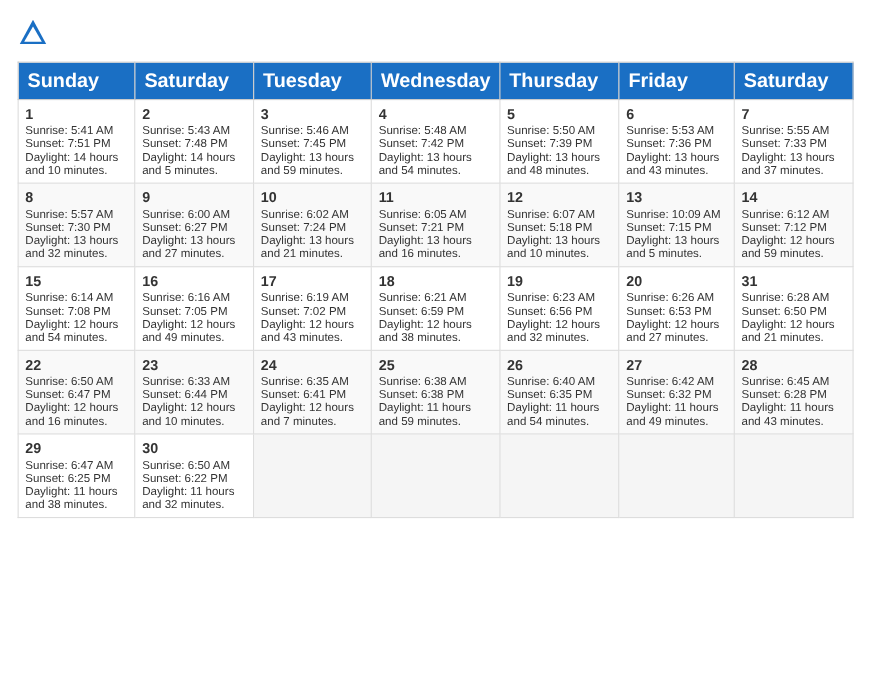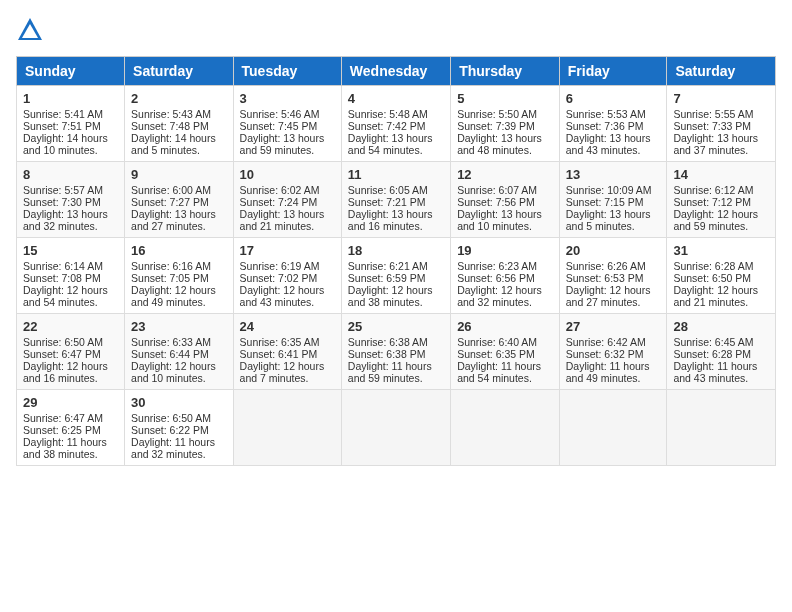--- a/index.html
+++ b/index.html
@@ -52,21 +52,21 @@
       font-size: 16px;
       color: #555;
     }
     .calendar {
       width: 100%;
       border-collapse: collapse;
     }
     .calendar th {
       background-color: #1a6fc4;
       color: #fff;
-      font-size: 14px;
+      font-size: 18px;
       font-weight: bold;
       padding: 6px 8px;
       text-align: left;
       border: 1px solid #ccc;
     }
     .calendar td {
       border: 1px solid #ddd;
       vertical-align: top;
       padding: 5px 6px;
       font-size: 10.5px;
@@ -125,24 +125,24 @@
         <td><span class="day-num">1</span><span>Sunrise: 5:41 AM</span><br><span>Sunset: 7:51 PM</span><br><span>Daylight: 14 hours and 10 minutes.</span></td>
         <td><span class="day-num">2</span><span>Sunrise: 5:43 AM</span><br><span>Sunset: 7:48 PM</span><br><span>Daylight: 14 hours and 5 minutes.</span></td>
         <td><span class="day-num">3</span><span>Sunrise: 5:46 AM</span><br><span>Sunset: 7:45 PM</span><br><span>Daylight: 13 hours and 59 minutes.</span></td>
         <td><span class="day-num">4</span><span>Sunrise: 5:48 AM</span><br><span>Sunset: 7:42 PM</span><br><span>Daylight: 13 hours and 54 minutes.</span></td>
         <td><span class="day-num">5</span><span>Sunrise: 5:50 AM</span><br><span>Sunset: 7:39 PM</span><br><span>Daylight: 13 hours and 48 minutes.</span></td>
         <td><span class="day-num">6</span><span>Sunrise: 5:53 AM</span><br><span>Sunset: 7:36 PM</span><br><span>Daylight: 13 hours and 43 minutes.</span></td>
         <td><span class="day-num">7</span><span>Sunrise: 5:55 AM</span><br><span>Sunset: 7:33 PM</span><br><span>Daylight: 13 hours and 37 minutes.</span></td>
       </tr>
       <tr>
         <td><span class="day-num">8</span><span>Sunrise: 5:57 AM</span><br><span>Sunset: 7:30 PM</span><br><span>Daylight: 13 hours and 32 minutes.</span></td>
-        <td><span class="day-num">9</span><span>Sunrise: 6:00 AM</span><br><span>Sunset: 7:27 PM</span><br><span>Daylight: 13 hours and 27 minutes.</span></td>
+        <td><span class="day-num">9</span><span>Sunrise: 6:00 AM</span><br><span>Sunset: 6:27 PM</span><br><span>Daylight: 13 hours and 27 minutes.</span></td>
         <td><span class="day-num">10</span><span>Sunrise: 6:02 AM</span><br><span>Sunset: 7:24 PM</span><br><span>Daylight: 13 hours and 21 minutes.</span></td>
         <td><span class="day-num">11</span><span>Sunrise: 6:05 AM</span><br><span>Sunset: 7:21 PM</span><br><span>Daylight: 13 hours and 16 minutes.</span></td>
-        <td><span class="day-num">12</span><span>Sunrise: 6:07 AM</span><br><span>Sunset: 7:56 PM</span><br><span>Daylight: 13 hours and 10 minutes.</span></td>
+        <td><span class="day-num">12</span><span>Sunrise: 6:07 AM</span><br><span>Sunset: 5:18 PM</span><br><span>Daylight: 13 hours and 10 minutes.</span></td>
         <td><span class="day-num">13</span><span>Sunrise: 10:09 AM</span><br><span>Sunset: 7:15 PM</span><br><span>Daylight: 13 hours and 5 minutes.</span></td>
         <td><span class="day-num">14</span><span>Sunrise: 6:12 AM</span><br><span>Sunset: 7:12 PM</span><br><span>Daylight: 12 hours and 59 minutes.</span></td>
       </tr>
       <tr>
         <td><span class="day-num">15</span><span>Sunrise: 6:14 AM</span><br><span>Sunset: 7:08 PM</span><br><span>Daylight: 12 hours and 54 minutes.</span></td>
         <td><span class="day-num">16</span><span>Sunrise: 6:16 AM</span><br><span>Sunset: 7:05 PM</span><br><span>Daylight: 12 hours and 49 minutes.</span></td>
         <td><span class="day-num">17</span><span>Sunrise: 6:19 AM</span><br><span>Sunset: 7:02 PM</span><br><span>Daylight: 12 hours and 43 minutes.</span></td>
         <td><span class="day-num">18</span><span>Sunrise: 6:21 AM</span><br><span>Sunset: 6:59 PM</span><br><span>Daylight: 12 hours and 38 minutes.</span></td>
         <td><span class="day-num">19</span><span>Sunrise: 6:23 AM</span><br><span>Sunset: 6:56 PM</span><br><span>Daylight: 12 hours and 32 minutes.</span></td>
         <td><span class="day-num">20</span><span>Sunrise: 6:26 AM</span><br><span>Sunset: 6:53 PM</span><br><span>Daylight: 12 hours and 27 minutes.</span></td>

